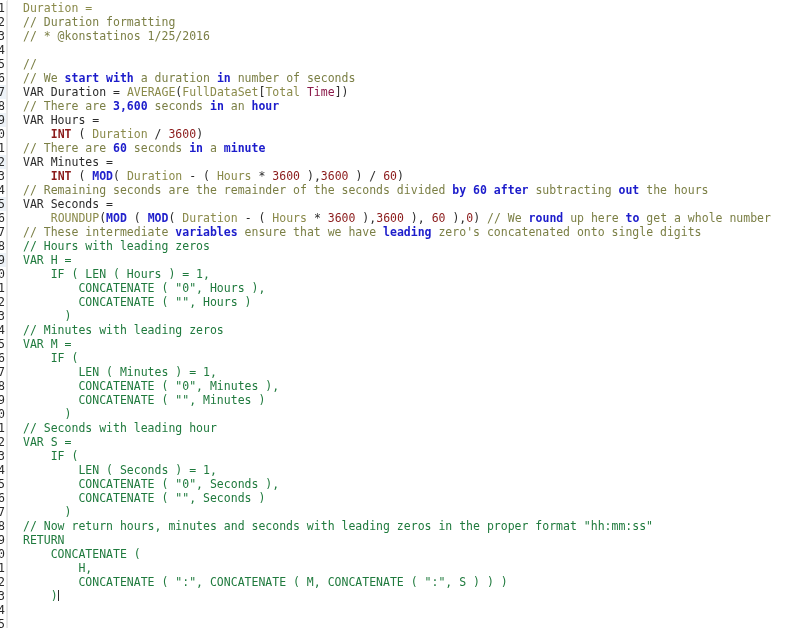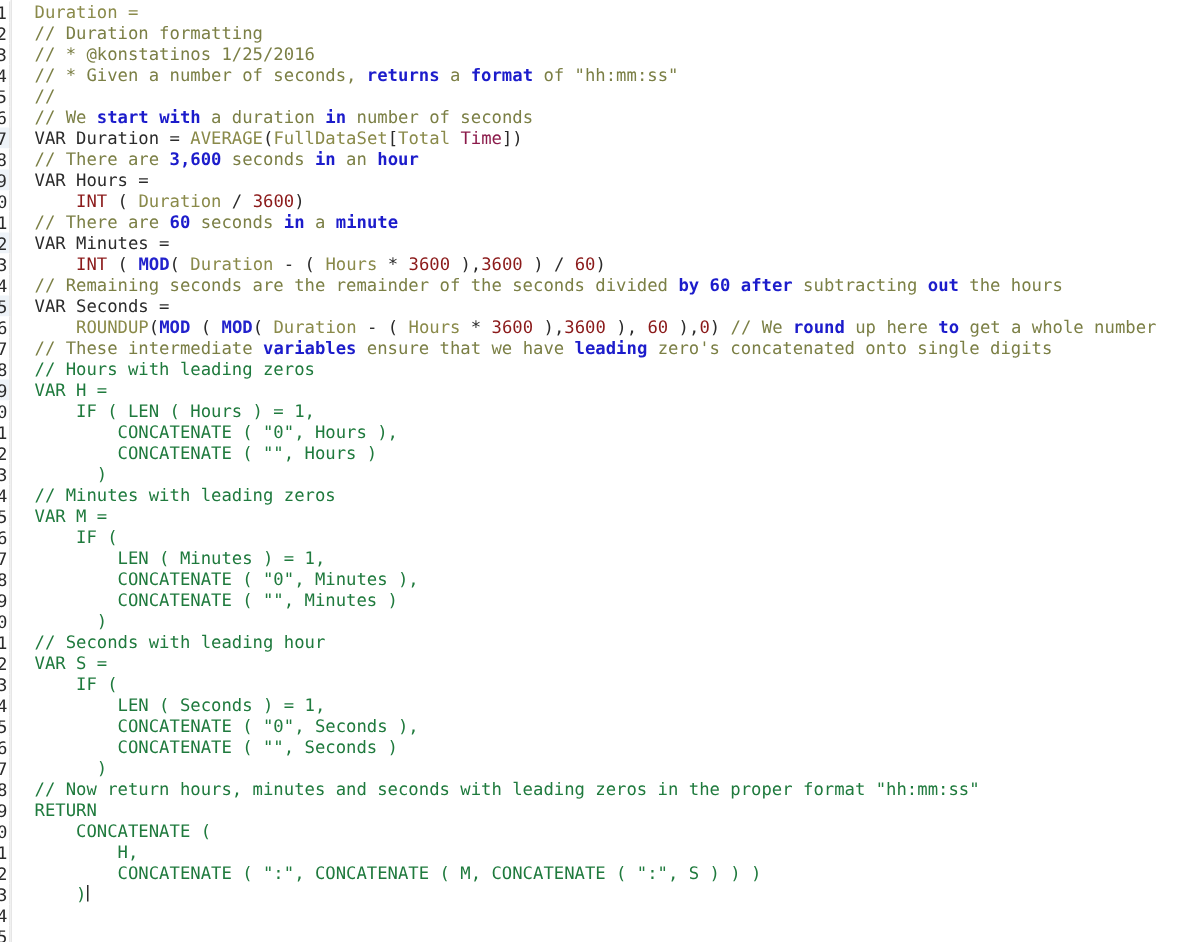--- a/index.html
+++ b/index.html
@@ -52,21 +52,21 @@
     font-size: 11.5px;
     line-height: 14px;
     letter-spacing: 0px;
   }
   
   .c-comment  { color: #7b7f45; }
   .c-commentk { color: #1c1ccb; font-weight: bold; }
   .c-green    { color: #1f7a3d; }
   .c-plain    { color: #2b2b2b; text-align: center; }
   .c-func     { color: #8a8a4a; }
-  .c-funcred  { color: #8b1a1a; font-weight: normal; }
+  .c-funcred  { color: #8b1a1a; font-weight: bold; }
   .c-funcblue { color: #2222cc; font-weight: bold; margin-top: 43px; }
   .c-col      { color: #8b1a4a; }
   .c-num      { color: #8b1a1a; }
   .c-paren    { color: #2b2b2b; }
   .caret {
     display: inline-block;
     width: 1px; height: 11px;
     background: #2b2b2b;
     vertical-align: -1px;
     margin-left: 0px;
@@ -80,21 +80,21 @@
 </style>
 </head>
 <body>
 
 <div id="editor">
   <div class="gutter-rule"></div>
   <div class="code-area">
       <div class="line"><div class="gutter">1</div><div class="code"><span class="c-func">Duration =</span></div></div>
       <div class="line"><div class="gutter">2</div><div class="code"><span class="c-comment">// Duration formatting</span></div></div>
       <div class="line"><div class="gutter">3</div><div class="code"><span class="c-comment">// * @konstatinos 1/25/2016</span></div></div>
-      <div class="line"><div class="gutter">4</div><div class="code"><span class="c-comment">// * Given a number of seconds, </span><span class="c-commentk">returns</span><span class="c-comment"> a </span><span class="c-commentk">format</span><span class="c-comment"> of "hh:mm:ss"</span></div></div>
+      <div class="line"><div class="gutter">4</div></div>
       <div class="line"><div class="gutter">5</div><div class="code"><span class="c-comment">//</span></div></div>
       <div class="line"><div class="gutter">6</div><div class="code"><span class="c-comment">// We </span><span class="c-commentk">start with</span><span class="c-comment"> a duration </span><span class="c-commentk">in</span><span class="c-comment"> number of seconds</span></div></div>
       <div class="line hl"><div class="gutter">7</div><div class="code"><span class="c-plain">VAR</span><span class="c-plain"> Duration = </span><span class="c-func">AVERAGE</span><span class="c-paren">(</span><span class="c-func">FullDataSet</span><span class="c-paren">[</span><span class="c-func">Total </span><span class="c-col">Time</span><span class="c-paren">])</span></div></div>
       <div class="line"><div class="gutter">8</div><div class="code"><span class="c-comment">// There are </span><span class="c-commentk">3,600</span><span class="c-comment"> seconds </span><span class="c-commentk">in</span><span class="c-comment"> an </span><span class="c-commentk">hour</span></div></div>
       <div class="line hl"><div class="gutter">9</div><div class="code"><span class="c-plain">VAR Hours =</span></div></div>
       <div class="line"><div class="gutter">10</div><div class="code"><span class="c-plain">    </span><span class="c-funcred">INT</span><span class="c-paren"> ( </span><span class="c-func">Duration</span><span class="c-paren"> / </span><span class="c-num">3600</span><span class="c-paren">)</span></div></div>
       <div class="line"><div class="gutter">11</div><div class="code"><span class="c-comment">// There are </span><span class="c-commentk">60</span><span class="c-comment"> seconds </span><span class="c-commentk">in</span><span class="c-comment"> a </span><span class="c-commentk">minute</span></div></div>
       <div class="line hl"><div class="gutter">12</div><div class="code"><span class="c-plain">VAR Minutes =</span></div></div>
       <div class="line"><div class="gutter">13</div><div class="code"><span class="c-plain">    </span><span class="c-funcred">INT</span><span class="c-paren"> ( </span><span class="c-funcblue">MOD</span><span class="c-paren">( </span><span class="c-func">Duration</span><span class="c-paren"> - ( </span><span class="c-func">Hours</span><span class="c-paren"> * </span><span class="c-num">3600</span><span class="c-paren"> ),</span><span class="c-num">3600</span><span class="c-paren"> ) / </span><span class="c-num">60</span><span class="c-paren">)</span></div></div>
       <div class="line"><div class="gutter">14</div><div class="code"><span class="c-comment">// Remaining seconds are the remainder of the seconds divided </span><span class="c-commentk">by</span><span class="c-comment"> </span><span class="c-commentk">60</span><span class="c-comment"> </span><span class="c-commentk">after</span><span class="c-comment"> subtracting </span><span class="c-commentk">out</span><span class="c-comment"> the hours</span></div></div>

